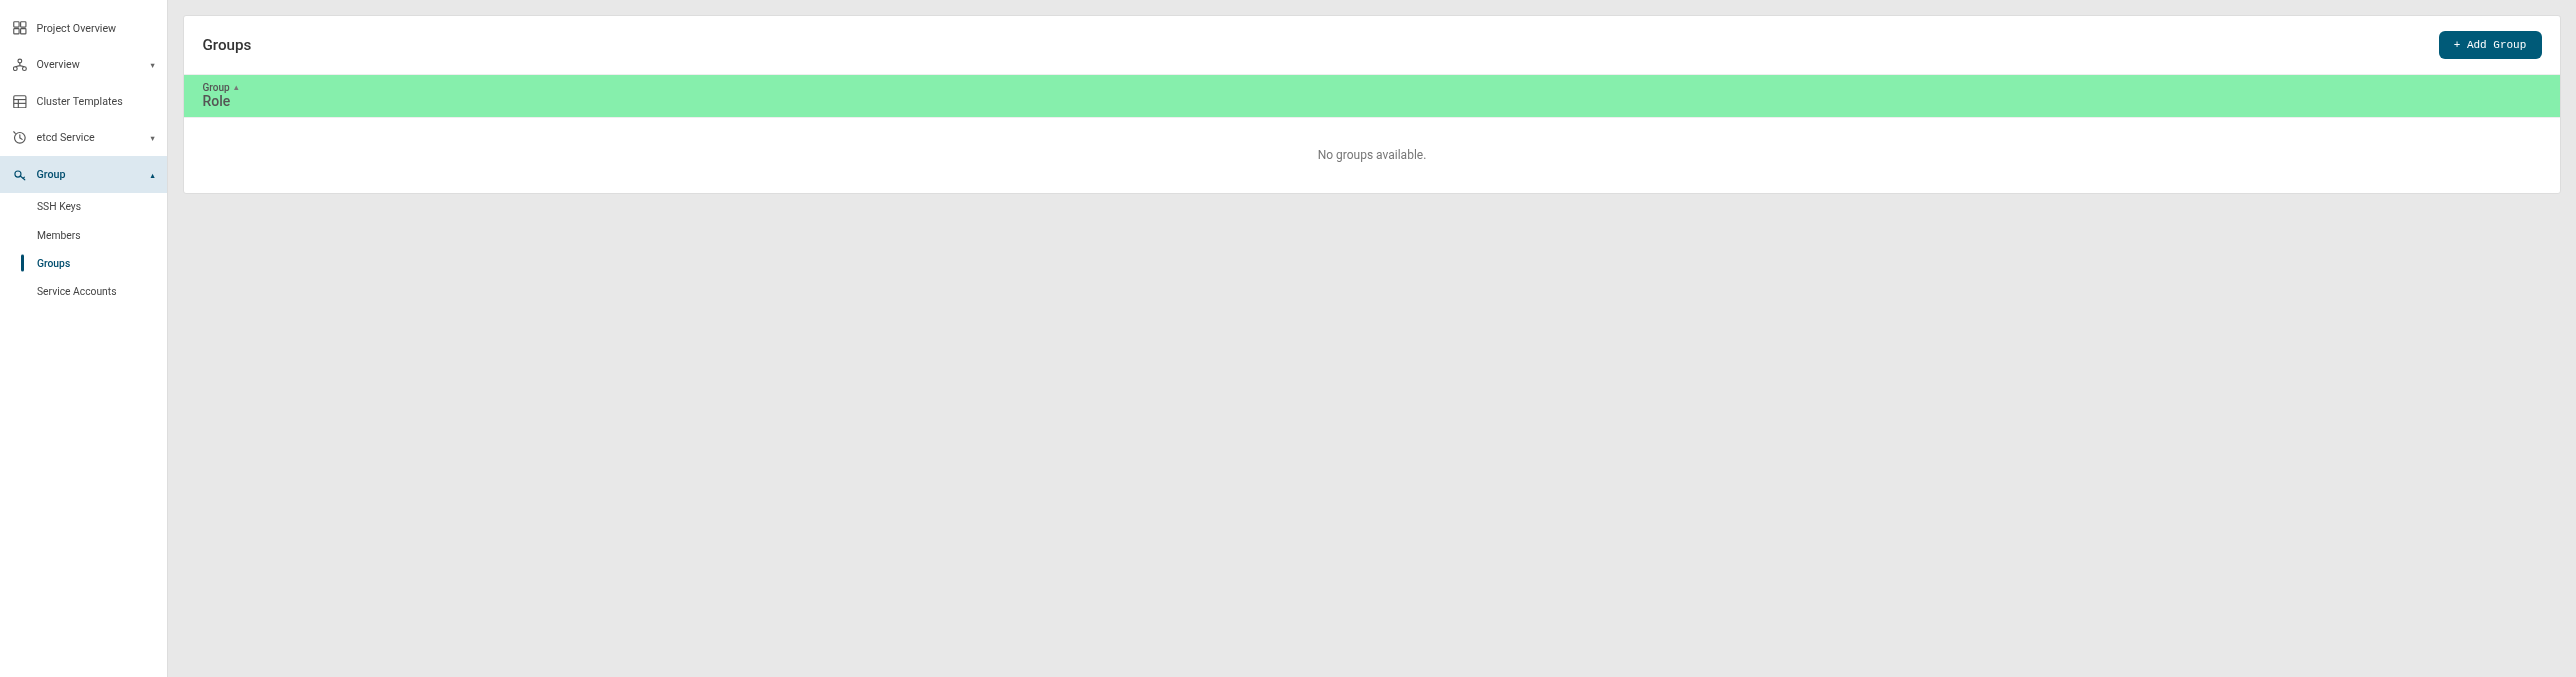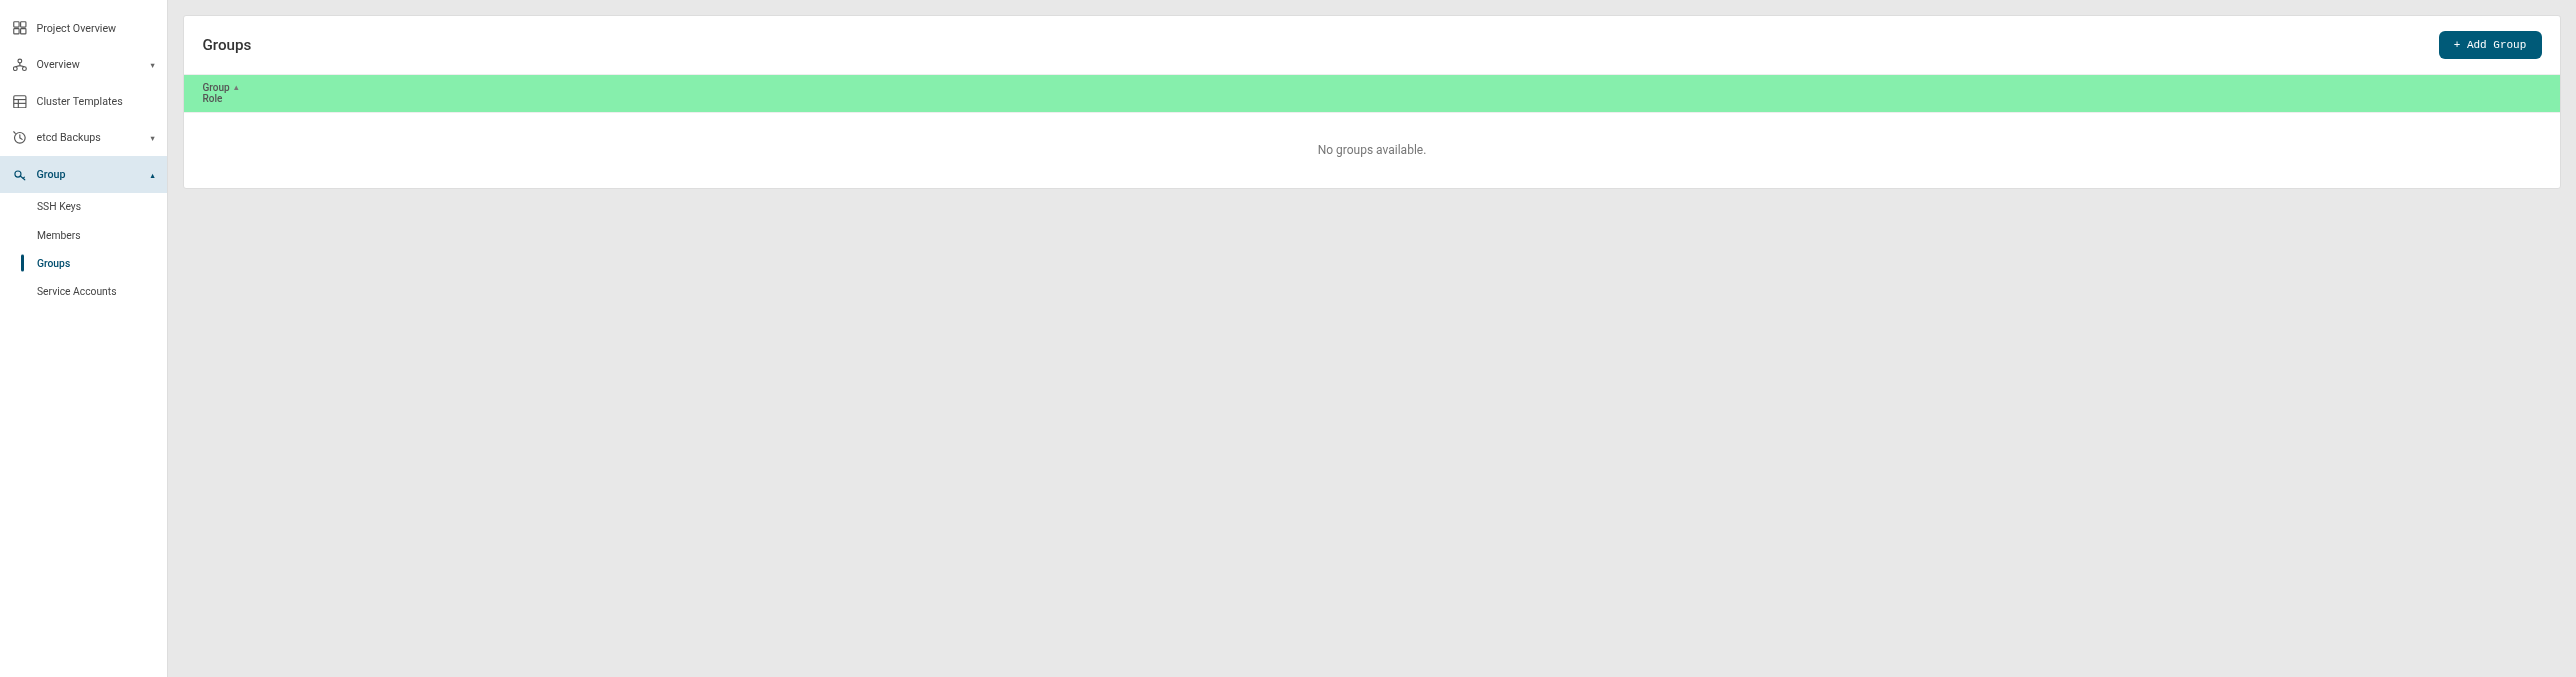--- a/index.html
+++ b/index.html
@@ -136,21 +136,21 @@
     .col-group {
       width: 320px;
       font-size: 10px;
       font-weight: 500;
       color: #555;
       display: flex;
       align-items: center;
       gap: 3px;
     }
     .col-role {
-      font-size: 10px;
+      font-size: 14px;
       font-weight: 500;
       color: #555;
     }
 
     .table-body {
       padding: 30.5px 18.3px;
       text-align: center;
       color: #777;
       font-size: 12px;
     }
@@ -205,21 +205,21 @@
   </div>
 
   <div class="sidebar-item">
     <span class="icon">
       <svg width="13.7" height="13.7" viewBox="0 0 18 18" fill="none">
         <path d="M9 2a7 7 0 1 0 0 14A7 7 0 0 0 9 2z" stroke="#555" stroke-width="1.5"></path>
         <path d="M9 5v4l3 2" stroke="#555" stroke-width="1.5" stroke-linecap="round"></path>
         <path d="M3 3 L1 1" stroke="#555" stroke-width="1.5" stroke-linecap="round"></path>
       </svg>
     </span>
-    <span>etcd Backups</span>
+    <span>etcd Service</span>
     <span class="chevron">▾</span>
   </div>
 
   <div class="sidebar-item active">
     <span class="icon">
       <svg width="13.7" height="13.7" viewBox="0 0 18 18" fill="none">
         <circle cx="6.5" cy="8" r="4" stroke="#004d6e" stroke-width="1.5"></circle>
         <path d="M9.5 10.5l6 5" stroke="#004d6e" stroke-width="1.5" stroke-linecap="round"></path>
         <path d="M13.5 13.5l1.5-1.5" stroke="#004d6e" stroke-width="1.5" stroke-linecap="round"></path>
       </svg>

